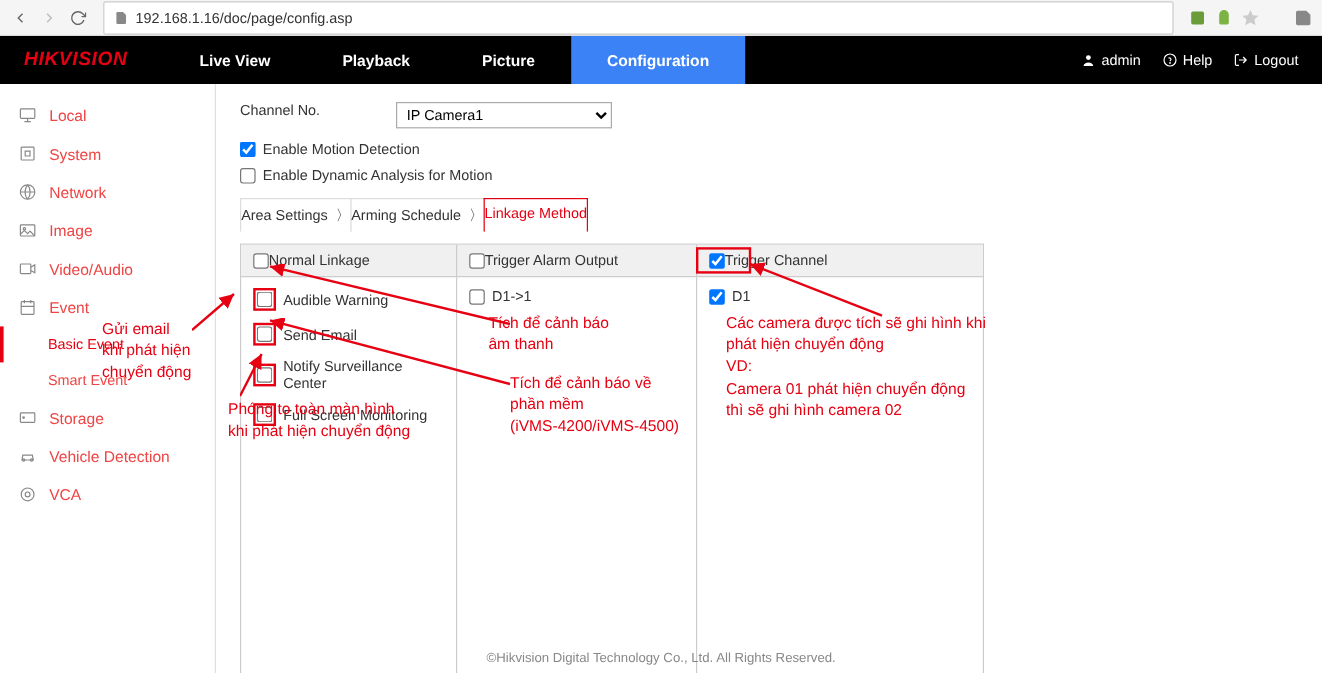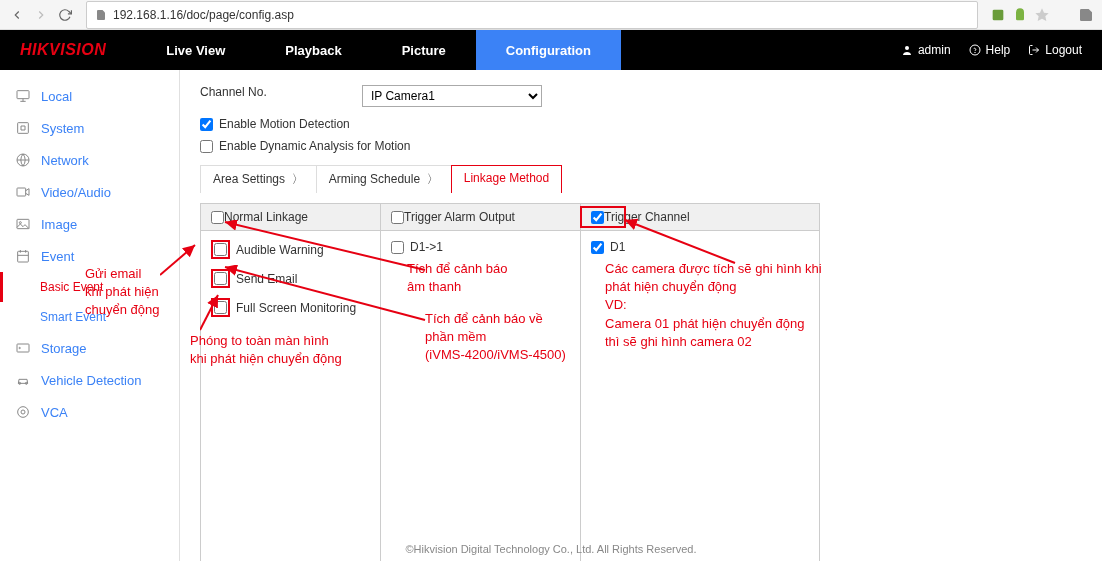--- a/index.html
+++ b/index.html
@@ -13,33 +13,33 @@
 
 .topnav { height: 40px; background: #000; display: flex; align-items: center; }
 .logo { color: #e60012; font-weight: bold; font-style: italic; font-size: 16px; padding: 0 30px 0 20px; letter-spacing: 0.5px; }
 .topnav-item { color: #fff; padding: 0 30px; height: 40px; display: flex; align-items: center; font-size: 13px; cursor: pointer; font-weight: bold; }
 .topnav-item.active { background: #3b82f6; }
 .topnav-right { margin-left: auto; display: flex; align-items: center; padding-right: 20px; gap: 18px; color: #fff; font-size: 12px; }
 .user-item { display: flex; align-items: center; gap: 5px; cursor: pointer; }
 
 .main { display: flex; height: calc(100% - 70px); }
 .sidebar { width: 180px; border-right: 1px solid #e0e0e0; padding-top: 10px; }
-.side-item { display: flex; align-items: center; gap: 10px; padding: 8px 15px; color: #3b82f6; cursor: pointer; font-size: 13px; }
+.side-item { display: flex; align-items: center; gap: 10px; padding: 8px 15px; color: #ef4444; cursor: pointer; font-size: 13px; }
 .side-item.sub { padding-left: 40px; font-size: 12px; }
 .side-item.active { color: #e60012; border-left: 3px solid #e60012; padding-left: 37px; }
 .side-icon { width: 16px; height: 16px; color: #888; flex-shrink: 0; }
 
 .content { flex: 1; padding: 15px 20px; position: relative; }
 .row { display: flex; align-items: flex-start; margin-bottom: 10px; }
 .row-label { width: 130px; font-size: 12px; color: #333; }
-.sel { width: 180px; height: 22px; border: 1px solid #aaa; background: #fff; font-size: 12px; padding: 0 4px; margin-left: 32px; }
+.sel { width: 180px; height: 22px; border: 1px solid #aaa; background: #fff; font-size: 12px; padding: 0 4px; }
 .chk-row { display: flex; align-items: center; gap: 6px; font-size: 12px; margin-bottom: 8px; }
 
 .tabs { display: flex; margin-top: 12px; margin-bottom: 10px; }
-.tab { padding: 5px 12px; font-size: 12px; border: 1px solid #ddd; border-bottom: none; cursor: pointer; position: relative; margin-right: -1px; background: #fff; }
+.tab { padding: 5px 0; font-size: 12px; border: 1px solid #ddd; border-bottom: none; cursor: pointer; position: relative; margin-right: -1px; background: #fff; }
 .tab.active { color: #e60012; border-color: #e60012; z-index: 1; }
 .tab::after { content: ''; position: absolute; right: -8px; top: 0; width: 0; height: 0; }
 
 .link-table { border: 1px solid #ccc; width: 620px; }
 .lt-head { display: flex; background: #f0f0f0; border-bottom: 1px solid #ccc; }
 .lt-col { padding: 6px 10px; font-size: 12px; border-right: 1px solid #ccc; display: flex; align-items: center; gap: 0; }
 .col0 { width: 180px; }
 .col1 { width: 200px; }
 .col2 { flex: 1; border-right: none; }
 .lt-body { display: flex; min-height: 340px; }
@@ -149,32 +149,32 @@
       </div>
     <div class="side-item">
         <svg class="side-icon" viewBox="0 0 24 24" fill="none" stroke="currentColor" stroke-width="1.5">
           <circle cx="12" cy="12" r="9"></circle>
           <path d="M3 12h18M12 3a14 14 0 0 1 0 18M12 3a14 14 0 0 0 0 18"></path>
         </svg>
         <span>Network</span>
       </div>
     <div class="side-item">
         <svg class="side-icon" viewBox="0 0 24 24" fill="none" stroke="currentColor" stroke-width="1.5">
-          <rect x="3" y="6" width="13" height="12" rx="1"></rect>
-          <path d="M16 10l5-3v10l-5-3"></path>
-        </svg>
-        <span>Video/Audio</span>
-      </div>
-    <div class="side-item">
-        <svg class="side-icon" viewBox="0 0 24 24" fill="none" stroke="currentColor" stroke-width="1.5">
           <rect x="3" y="5" width="18" height="14" rx="1"></rect>
           <circle cx="8" cy="10" r="1.5"></circle>
           <path d="M3 17l5-5 4 4 3-3 6 6"></path>
         </svg>
         <span>Image</span>
+      </div>
+    <div class="side-item">
+        <svg class="side-icon" viewBox="0 0 24 24" fill="none" stroke="currentColor" stroke-width="1.5">
+          <rect x="3" y="6" width="13" height="12" rx="1"></rect>
+          <path d="M16 10l5-3v10l-5-3"></path>
+        </svg>
+        <span>Video/Audio</span>
       </div>
     <div class="side-item">
         <svg class="side-icon" viewBox="0 0 24 24" fill="none" stroke="currentColor" stroke-width="1.5">
           <rect x="4" y="5" width="16" height="16" rx="1"></rect>
           <path d="M8 3v4M16 3v4M4 11h16"></path>
         </svg>
         <span>Event</span>
       </div>
     <div class="side-item sub active">
         <span>Basic Event</span>
@@ -247,20 +247,26 @@
               <span class="redbox">
                 <input type="checkbox" class="chk" style="">
               </span>
               <span>Audible Warning</span>
             </div>
           <div class="opt">
               <span class="redbox">
                 <input type="checkbox" class="chk" style="">
               </span>
               <span>Send Email</span>
+            </div>
+          <div class="opt">
+              <span class="redbox">
+                <input type="checkbox" class="chk" style="">
+              </span>
+              <span>Notify Surveillance Center</span>
             </div>
           <div class="opt">
               <span class="redbox">
                 <input type="checkbox" class="chk" style="">
               </span>
               <span>Full Screen Monitoring</span>
             </div>
         </div>
         <div class="lt-bcol col1">
           <div class="opt">

